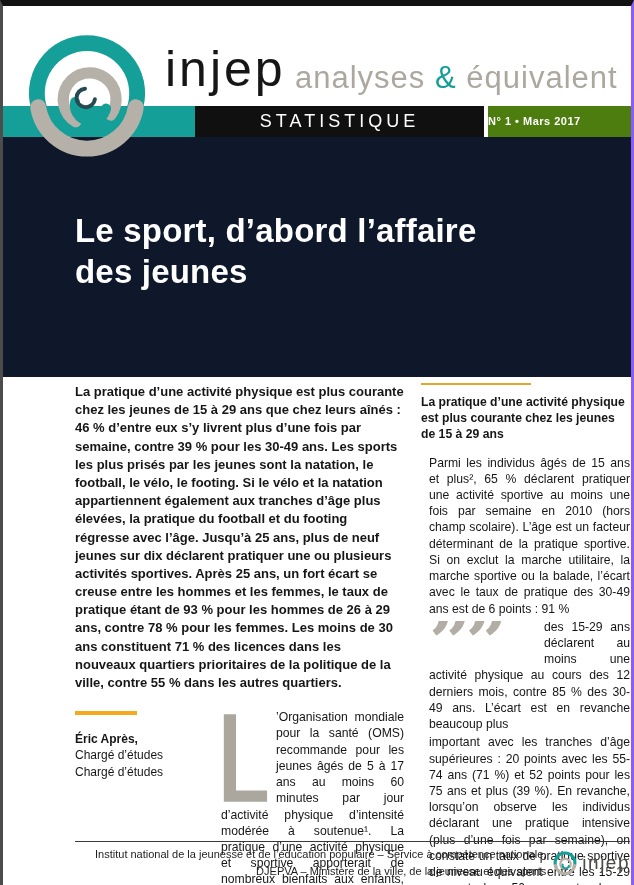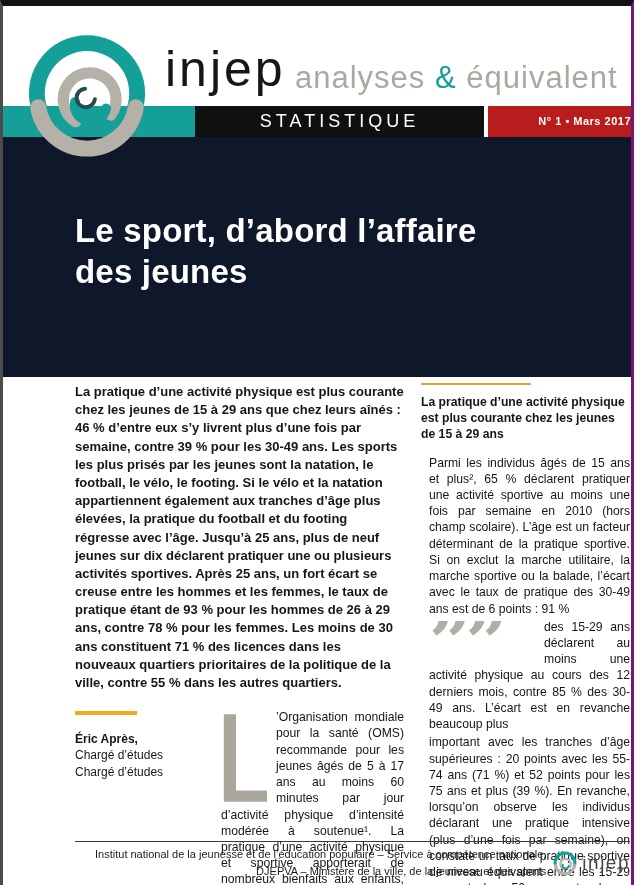--- a/index.html
+++ b/index.html
@@ -1,19 +1,19 @@
 <!DOCTYPE html>
 <html><head>
 <meta charset="utf-8">
 <style>
   html,body { margin:0; padding:0; background:#ffffff; }
   body { width:634px; height:885px; font-family:"Liberation Sans", sans-serif; }
   .page {
     position:relative; width:628px; height:879px; background:#fff;
-    border-top:6px solid #121212; border-left:3px solid #4c4c4c; border-right:3px solid #701a75;
+    border-top:6px solid #121212; border-left:3px solid #4c4c4c; border-right:3px solid #8b5cf6;
     overflow:hidden;
   }
 
   
   .header { position:absolute; top:0; left:0; right:0; height:131px; background:#fff; }
   .brand-word {
     position:absolute; left:162px; top:34px; font-size:50px; color:#161616;
     letter-spacing:3px; font-weight:normal;
   }
   .brand-suffix {
@@ -22,21 +22,21 @@
   }
   .brand-suffix .amp { color:#14a099; }
   .bands { position:absolute; left:0; top:100px; height:31px; right:0; display:flex; }
   .band-teal { width:192px; background:#14a099; }
   .band-black {
     width:289px; background:#101010; color:#fff; text-align:center;
     font-size:18px; letter-spacing:4px; line-height:31px; font-weight:normal;
   }
   .band-gap { width:4px; background:#fff; }
   .band-issue {
-    flex:1; background:#b91c1c; color:#fff; text-align:right;
+    flex:1; background:#4d7c0f; color:#fff; text-align:left;
     font-size:11px; font-weight:bold; line-height:31px; letter-spacing:0.5px;
   }
   .logo-main { position:absolute; left:18px; top:20px; width:132px; height:136px; z-index:5; }
 
   
   .title-band { position:absolute; top:131px; left:0; right:0; height:240px; background:#0f172a; }
   .doc-title {
     position:absolute; left:72px; top:52px; width:445px;
     font-size:33px; line-height:1.24; font-weight:bold; color:#ffffff; letter-spacing:0.2px;
   }

